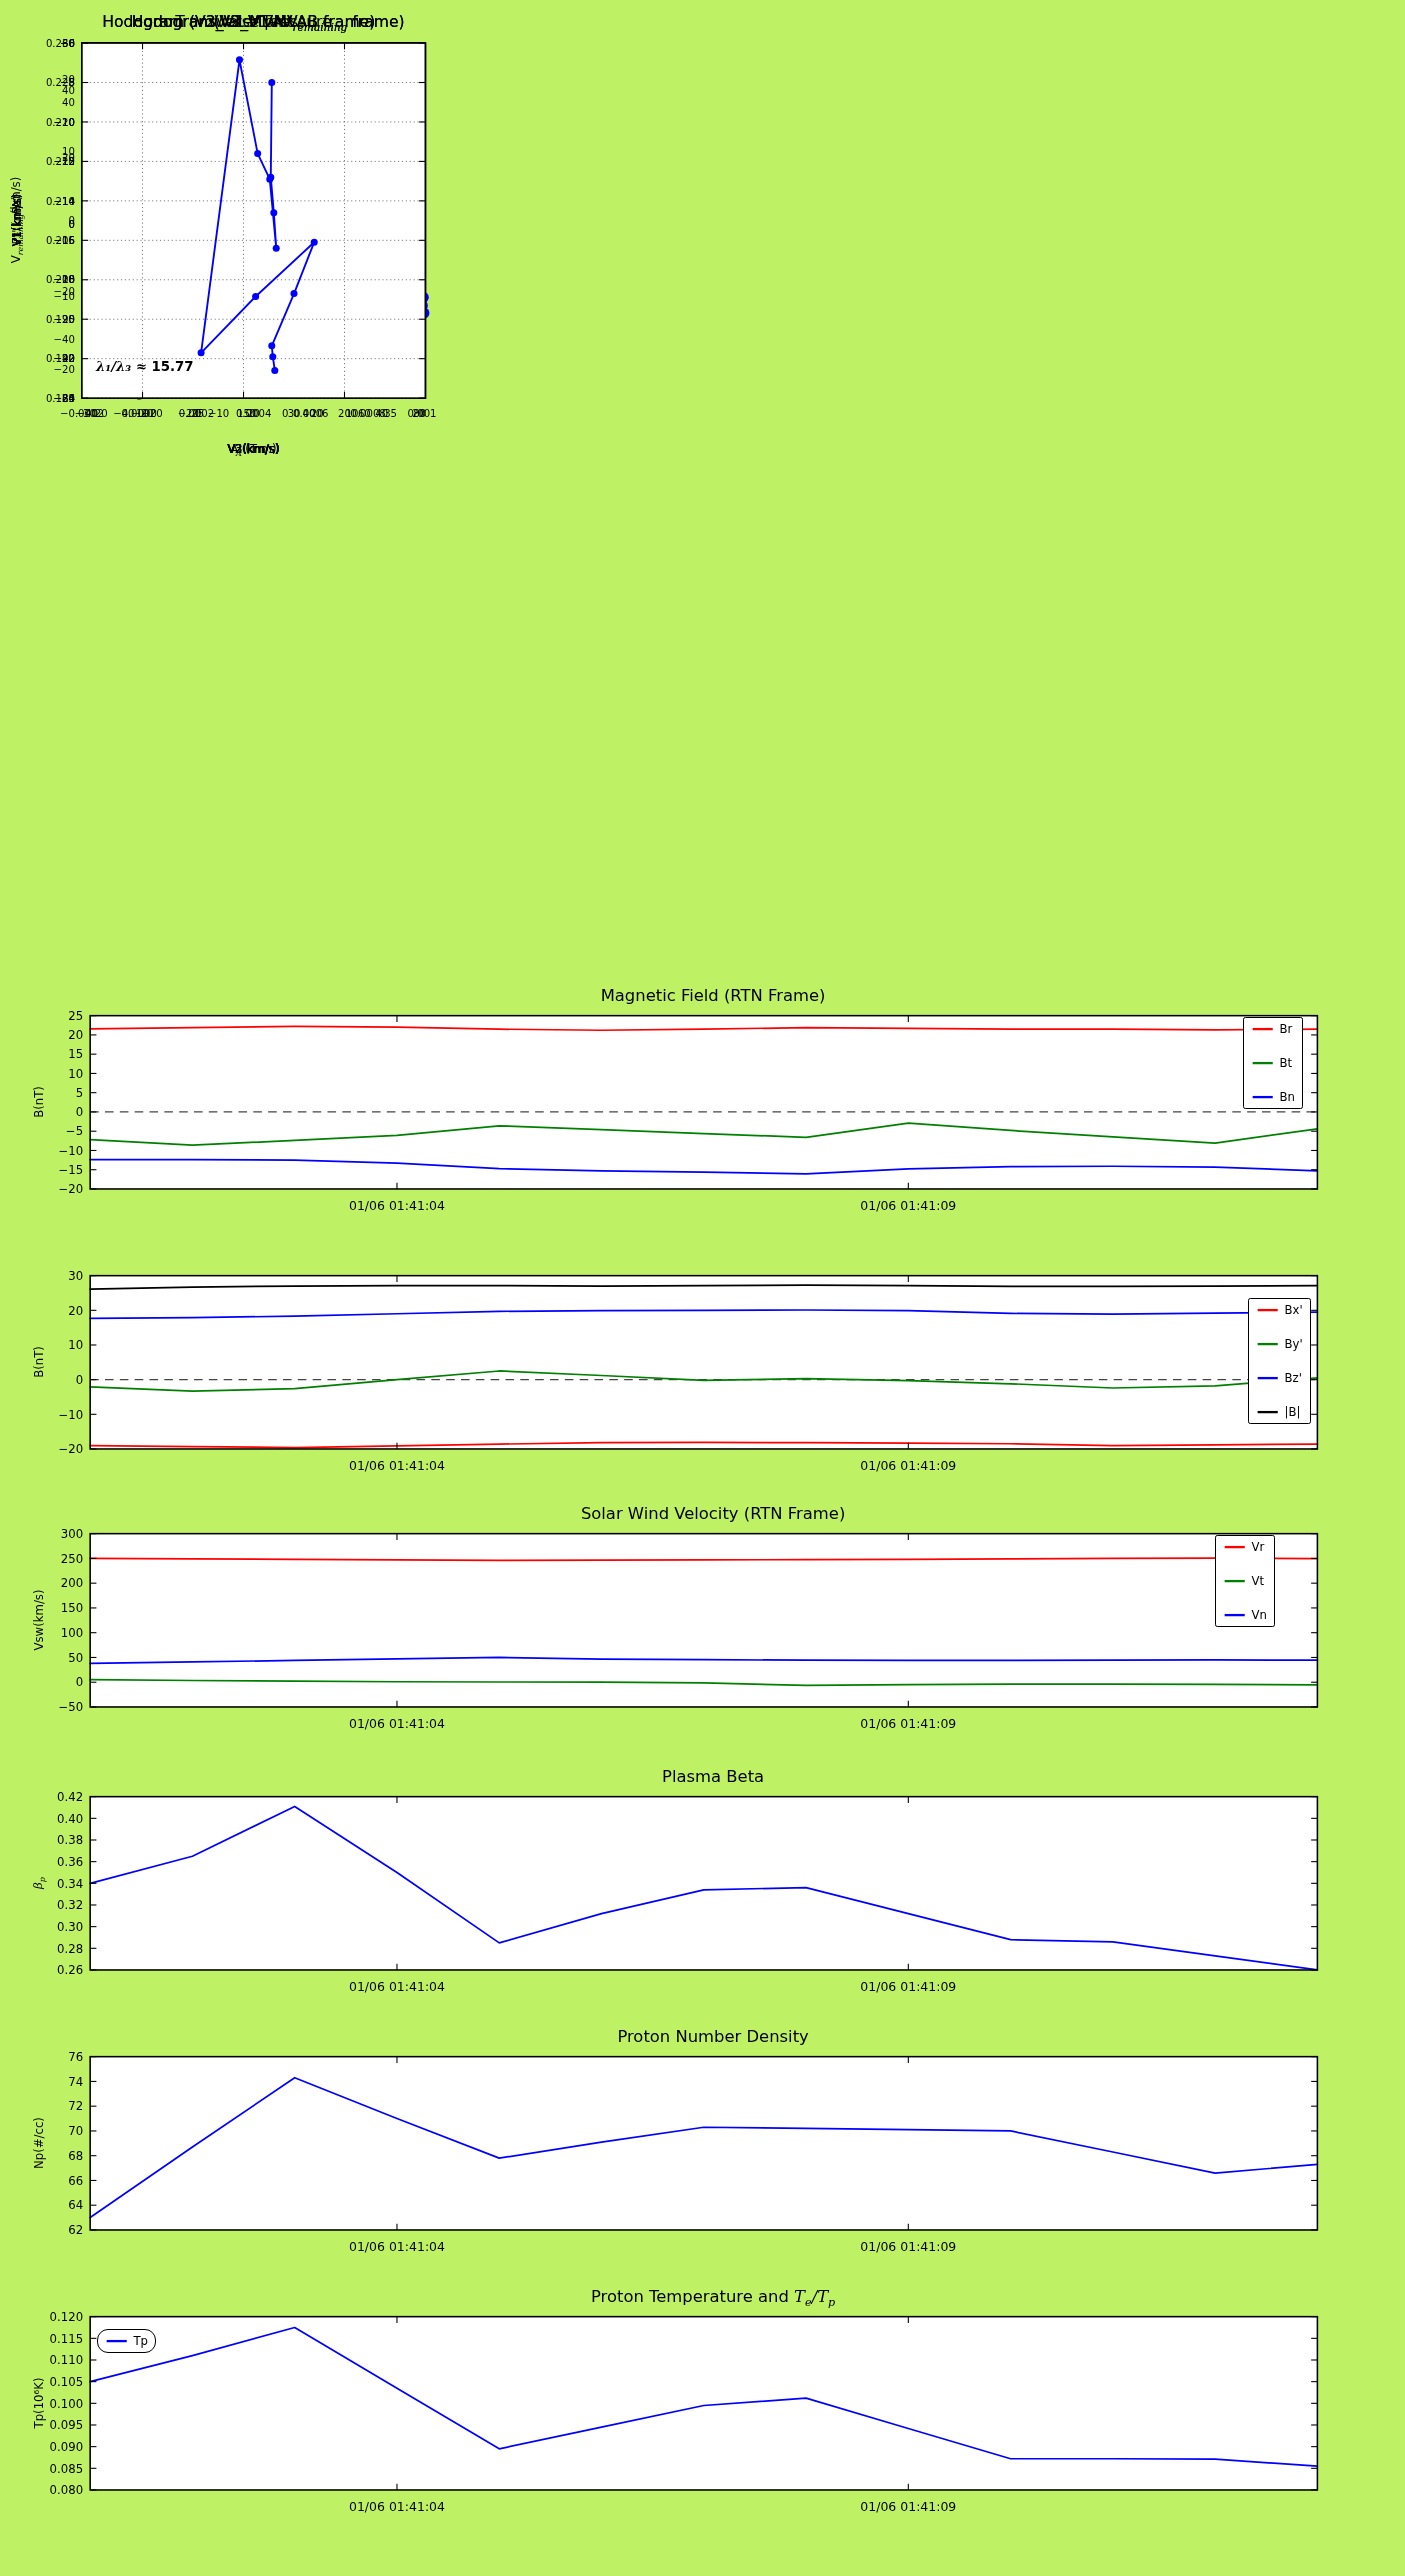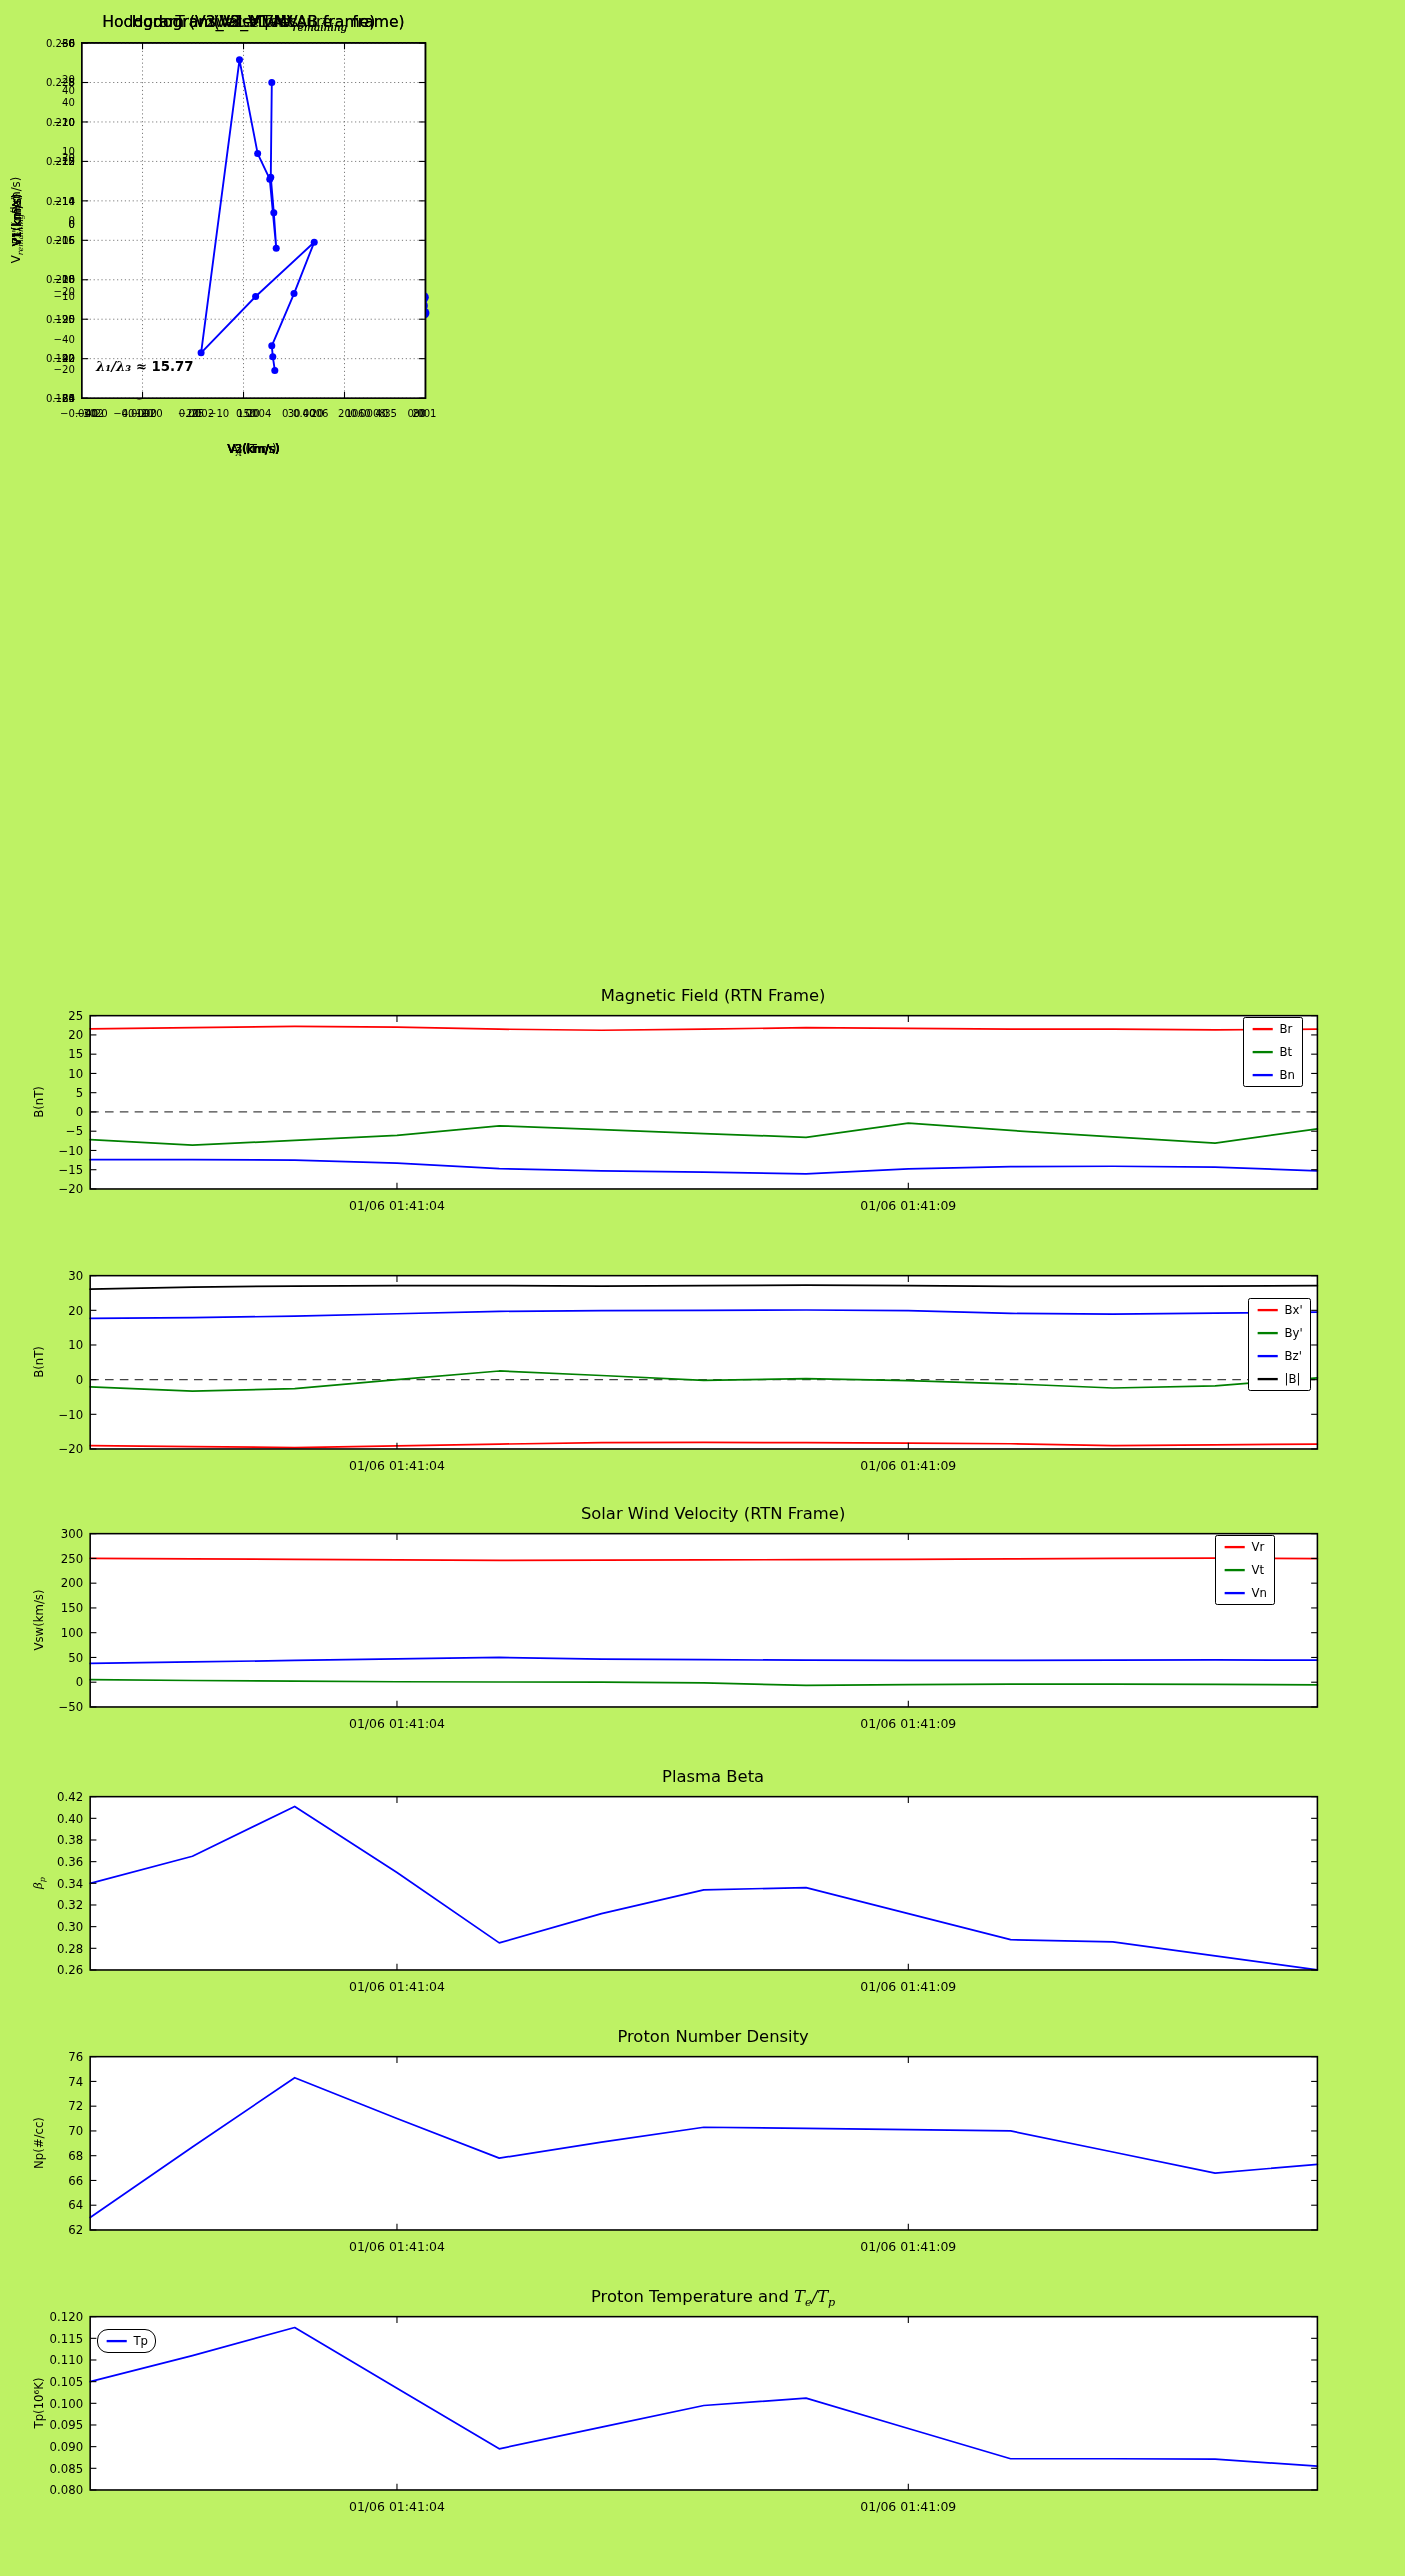--- a/index.html
+++ b/index.html
@@ -14,21 +14,21 @@
   .small .ptitle{left:82px;top:12.5px;width:343px;}
   .ts .ptitle{left:84px;top:7.8px;width:1227px;font-size:16.4px;}
   .xlabel{position:absolute;left:82px;top:442px;width:343px;text-align:center;font-size:11.7px;}
   .ylabel{position:absolute;white-space:nowrap;font-size:11.7px;transform:translate(-50%,-50%) rotate(-90deg);}
   .small .ylabel{left:17px;top:220px;}
   .ts .ylabel{left:23.4px;top:124px;}
   .mathit{font-family:"DejaVu Serif",serif;font-style:italic;}
   sub{font-size:0.68em;}
   .ovl{text-decoration:overline;}
   .legend{position:absolute;background:#fff;border:1.6px solid #000;border-radius:2.3px;
-          padding:3.9px 7px;display:flex;flex-direction:column;gap:9px;text-align:right;}
+          padding:3.9px 7px;display:flex;flex-direction:column;gap:20px;text-align:right;}
   .lrow{display:flex;align-items:center;gap:5.5px;font-size:11.7px;white-space:nowrap;}
   .lam{position:absolute;left:96px;top:359px;font-size:13.3px;white-space:nowrap;font-weight:bold;}
   .stats{position:absolute;left:84px;top:47px;border:1.6px solid #000;background:#fff;
          padding:2.3px 7.8px 3.9px 7.8px;font-size:13.3px;line-height:1.4;white-space:nowrap;}
 </style>
 </head>
 <body>
 
 <div id="fig">
 

